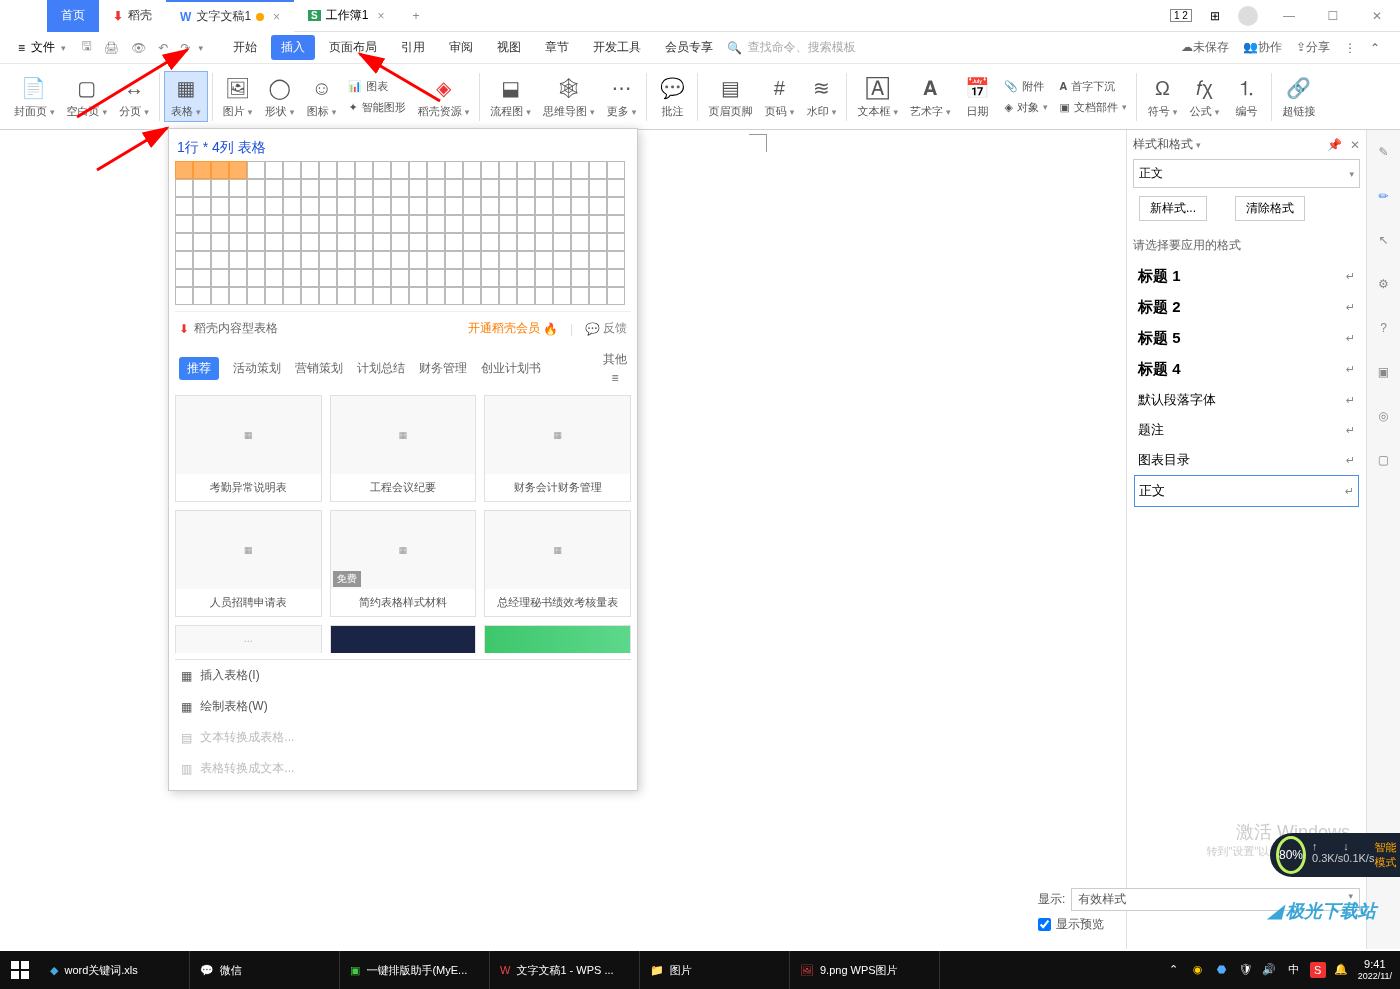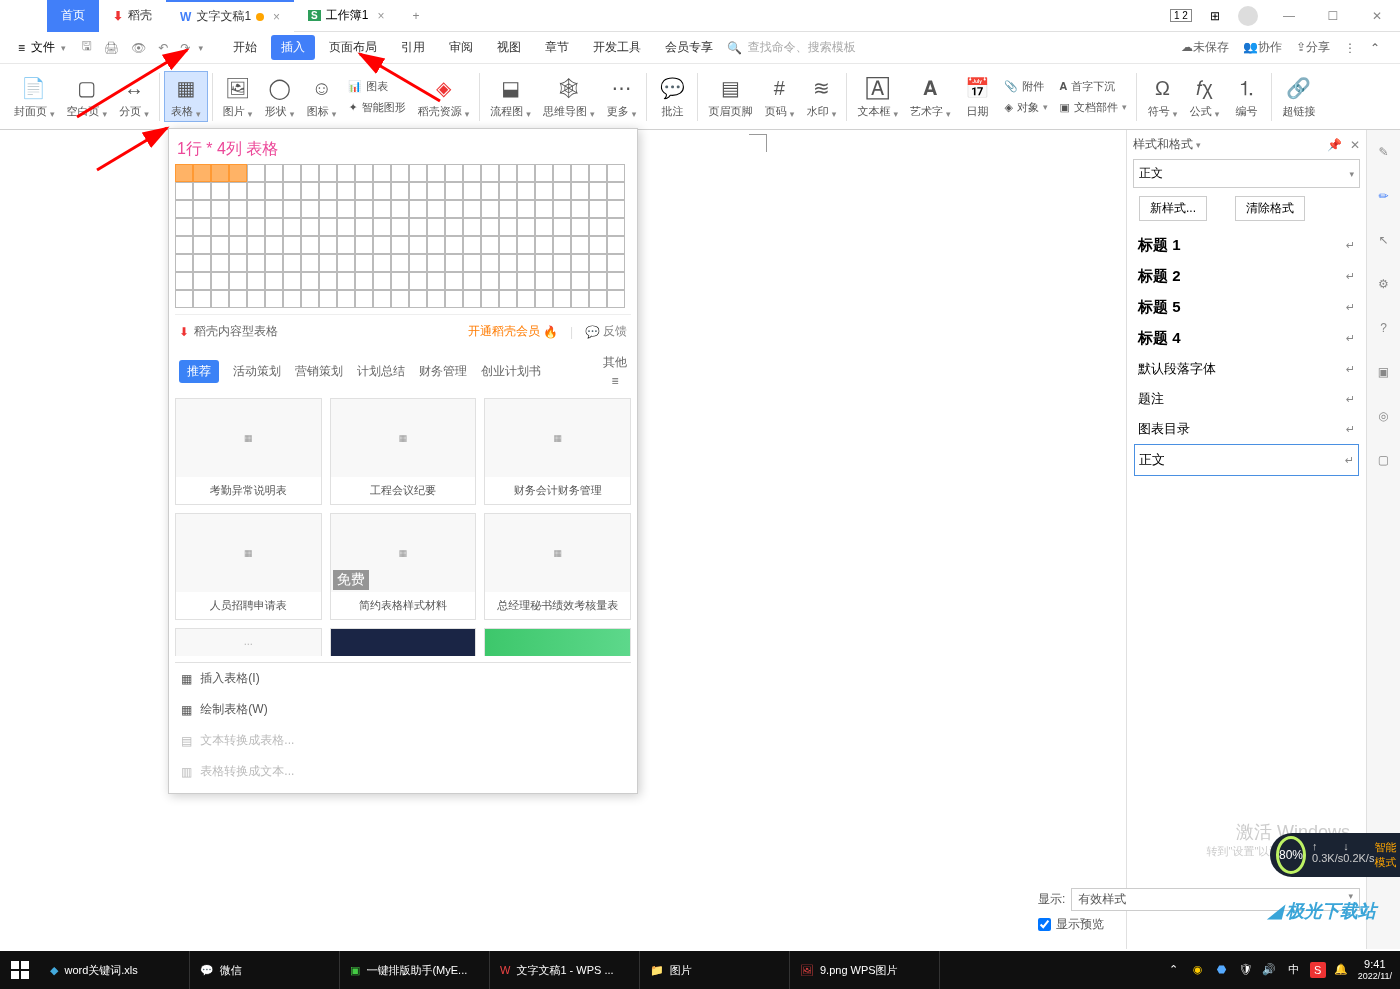--- a/index.html
+++ b/index.html
@@ -24,45 +24,45 @@
 .menu-item.active { background: #417ff9; color: #fff; border-radius: 3px; }
 .menu-spacer { flex: 1; }
 .menu-right { display: flex; align-items: center; gap: 14px; color: #666; padding-right: 10px; }
 .search-box { color: #aaa; display: flex; gap: 6px; align-items: center; }
 
 
 .ribbon { height: 66px; background: #fff; display: flex; align-items: center; padding: 0 8px; border-bottom: 1px solid #d0d0d0; }
 .ribbon-btn { display: flex; flex-direction: column; align-items: center; justify-content: center; padding: 2px 6px; gap: 2px; color: #555; cursor: pointer; min-width: 42px; }
 .ribbon-btn.selected { background: #d4e5ff; border: 1px solid #8ab4f0; }
 .ribbon-icon { width: 28px; height: 28px; display: flex; align-items: center; justify-content: center; font-size: 20px; }
-.ribbon-label { font-size: 11px; display: flex; align-items: flex-end; gap: 3px; }
+.ribbon-label { font-size: 11px; display: flex; align-items: center; gap: 3px; }
 .ribbon-sep { width: 1px; height: 48px; background: #e0e0e0; margin: 0 4px; }
 .ribbon-small { display: flex; flex-direction: column; gap: 2px; padding: 2px 4px; }
 .ribbon-small-item { display: flex; align-items: center; gap: 4px; font-size: 11px; color: #555; padding: 2px; }
 
 
 .table-dropdown { position: absolute; left: 168px; top: 128px; width: 470px; background: #fff; border: 1px solid #ccc; box-shadow: 2px 2px 10px rgba(0,0,0,0.2); z-index: 100; padding: 6px; }
-.td-title { padding: 4px 2px; color: #ec4899; font-size: 16px; }
+.td-title { padding: 4px 2px; color: #1d4ed8; font-size: 14px; }
 .td-grid { display: grid; grid-template-columns: repeat(25, 18px); gap: 0; }
 .td-cell { width: 18px; height: 18px; border: 1px solid #bbb; background: #fff; }
 .td-cell.hl { background: #ffb366; border-color: #ff9933; }
 .td-type-row { display: flex; align-items: center; justify-content: space-between; padding: 8px 4px; border-top: 1px solid #eee; margin-top: 6px; }
 .td-type-left { display: flex; align-items: center; gap: 5px; color: #666; }
 .td-type-right { display: flex; align-items: center; gap: 12px; }
 .td-link-orange { color: #ff7b00; display: flex; align-items: center; gap: 3px; }
 .td-link-gray { color: #888; display: flex; align-items: center; gap: 3px; }
 .td-tabs { display: flex; align-items: center; gap: 14px; padding: 6px 4px; }
 .td-tab { color: #666; cursor: pointer; }
 .td-tab.active { background: #3b82f6; color: #fff; padding: 3px 8px; border-radius: 3px; }
 .td-tab-other { margin-left: auto; color: #666; display: flex; align-items: center; gap: 3px; flex-direction: column; }
 .td-templates { display: grid; grid-template-columns: repeat(3, 1fr); gap: 8px; padding: 4px 0; }
 .td-tmpl { border: 1px solid #e0e0e0; }
 .td-tmpl-img { height: 78px; background: #f8f8f8; display: flex; align-items: center; justify-content: center; font-size: 9px; color: #999; position: relative; }
 .td-tmpl-name { text-align: center; padding: 6px 2px; font-size: 11px; color: #555; }
-.td-badge { position: absolute; bottom: 2px; left: 2px; background: rgba(0,0,0,0.4); color: #fff; font-size: 14px; padding: 1px 4px; }
+.td-badge { position: absolute; bottom: 2px; left: 2px; background: rgba(0,0,0,0.4); color: #fff; font-size: 10px; padding: 1px 4px; }
 .td-bottom { border-top: 1px solid #e0e0e0; margin-top: 6px; }
 .td-bottom-item { display: flex; align-items: center; gap: 8px; padding: 7px 6px; color: #555; cursor: pointer; }
 .td-bottom-item.disabled { color: #bbb; }
 
 
 .workspace { position: absolute; top: 130px; left: 0; right: 274px; bottom: 40px; background: #fff; }
 .page { position: absolute; left: 255px; top: 6px; width: 510px; height: 700px; background: #fff; }
 .page-corner { position: absolute; width: 18px; height: 18px; }
 .page-corner.tl { top: -2px; left: -2px; border-left: 1px solid #999; border-top: 1px solid #999; }
 .page-corner.tr { top: -2px; right: -2px; border-right: 1px solid #999; border-top: 1px solid #999; }
@@ -684,20 +684,21 @@
       </span>
   </div>
   <div class="rp-select">
       <span>正文</span>
       <span class="caret">▾</span>
     </div>
   <div class="rp-btns">
     <div class="rp-btn">新样式...</div>
     <div class="rp-btn">清除格式</div>
   </div>
+  <div class="rp-section-label">请选择要应用的格式</div>
   <div class="rp-list" id="rplist">
       <div class="rp-item">
         <span class="rp-item-label">标题 1</span>
         <span class="rp-enter">↵</span>
       </div>
       <div class="rp-item">
         <span class="rp-item-label">标题 2</span>
         <span class="rp-enter">↵</span>
       </div>
       <div class="rp-item">
@@ -740,21 +741,21 @@
 
 <div class="watermark">
   <div>激活 Windows</div>
   <div class="watermark-sub">转到"设置"以激活 Windows。</div>
 </div>
 
 <div class="speed-badge">
   <div class="speed-circle">80%</div>
   <div class="speed-rows">
     <span>↑ <span>0.3K/s</span></span>
-    <span>↓ <span>0.2K/s</span></span>
+    <span>↓ <span>0.1K/s</span></span>
     <span style="color:#ffa500">智能模式</span>
   </div>
 </div>
 
 <div class="logo-wm">
     <span style="color:#3aa5d8">◢</span>
     <span>极光下载站</span>
   </div>
 
 <div style="position:absolute;bottom:78px;left:1038px;right:40px;display:flex;align-items:center;gap:6px;font-size:12px;color:#555">

